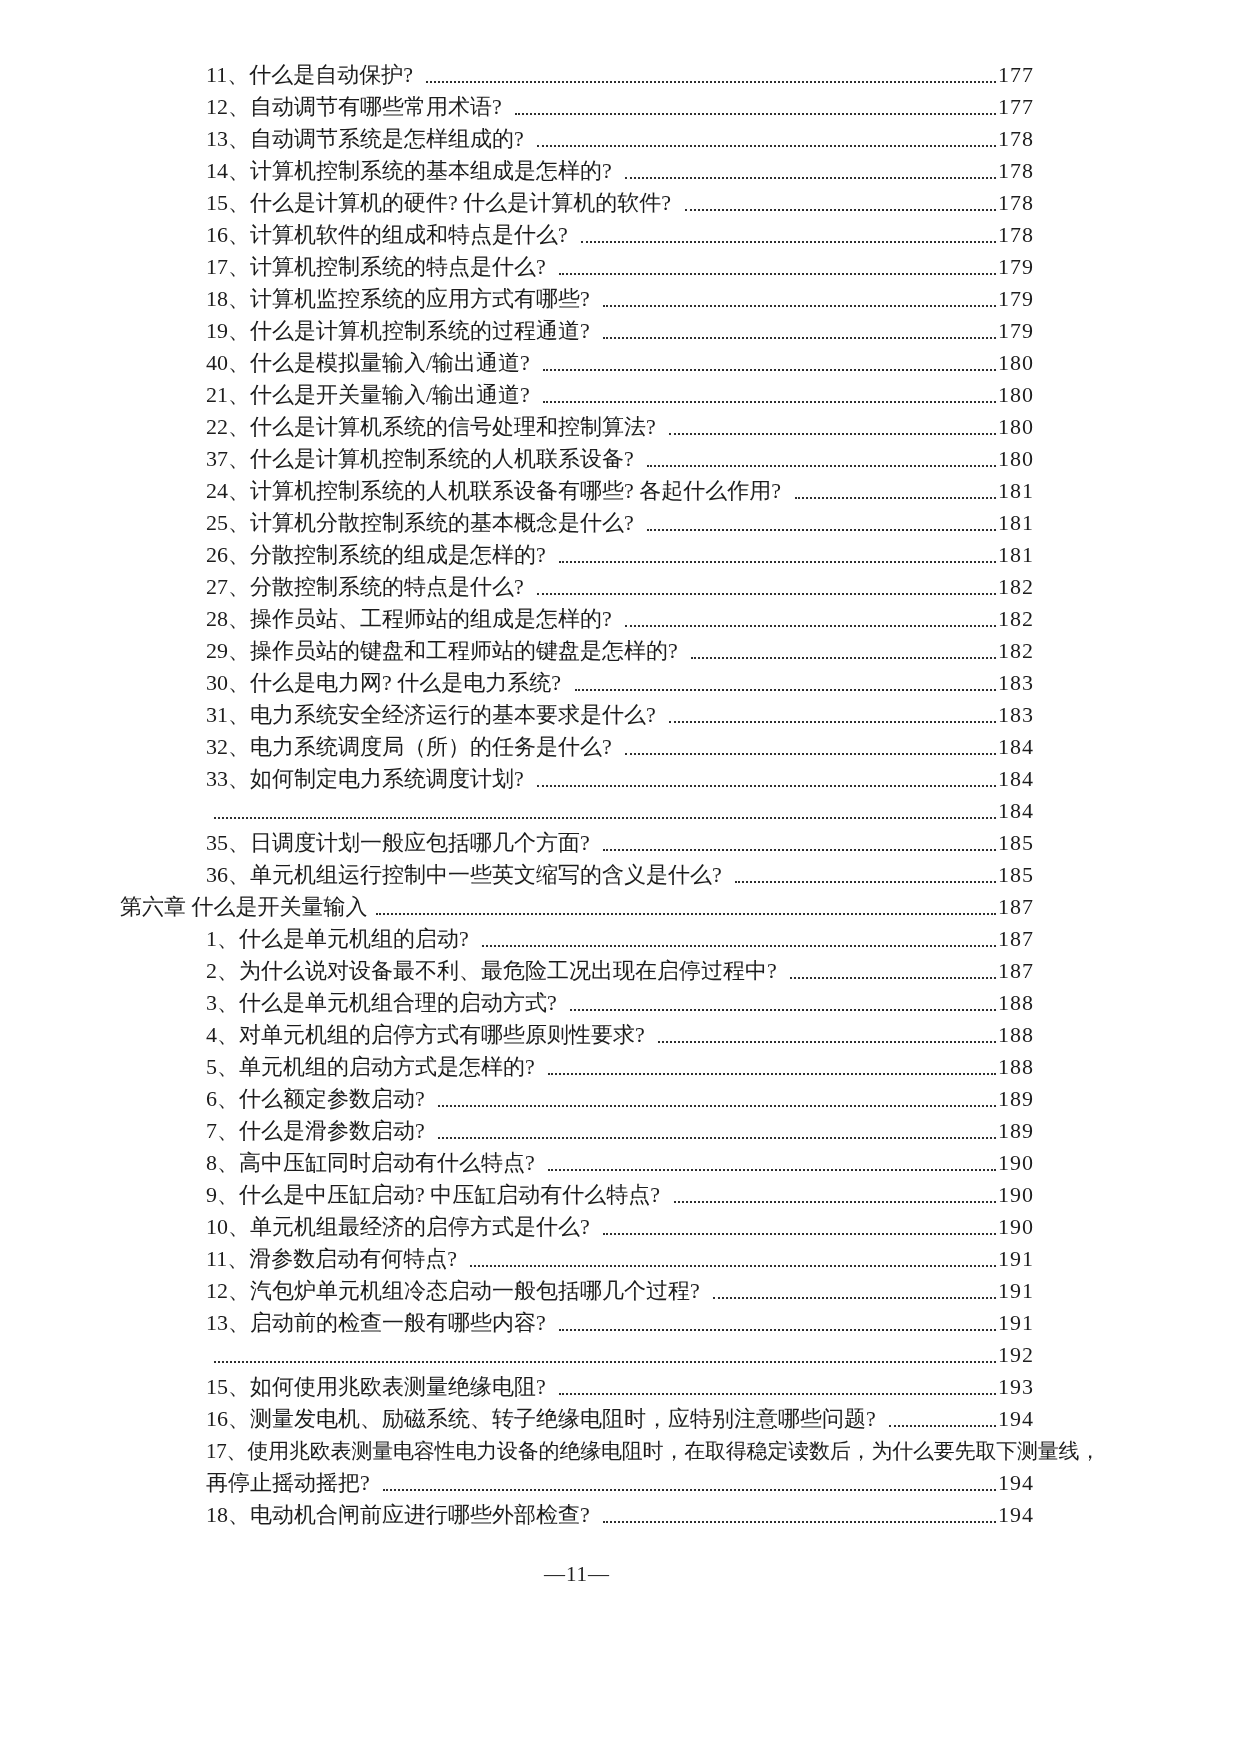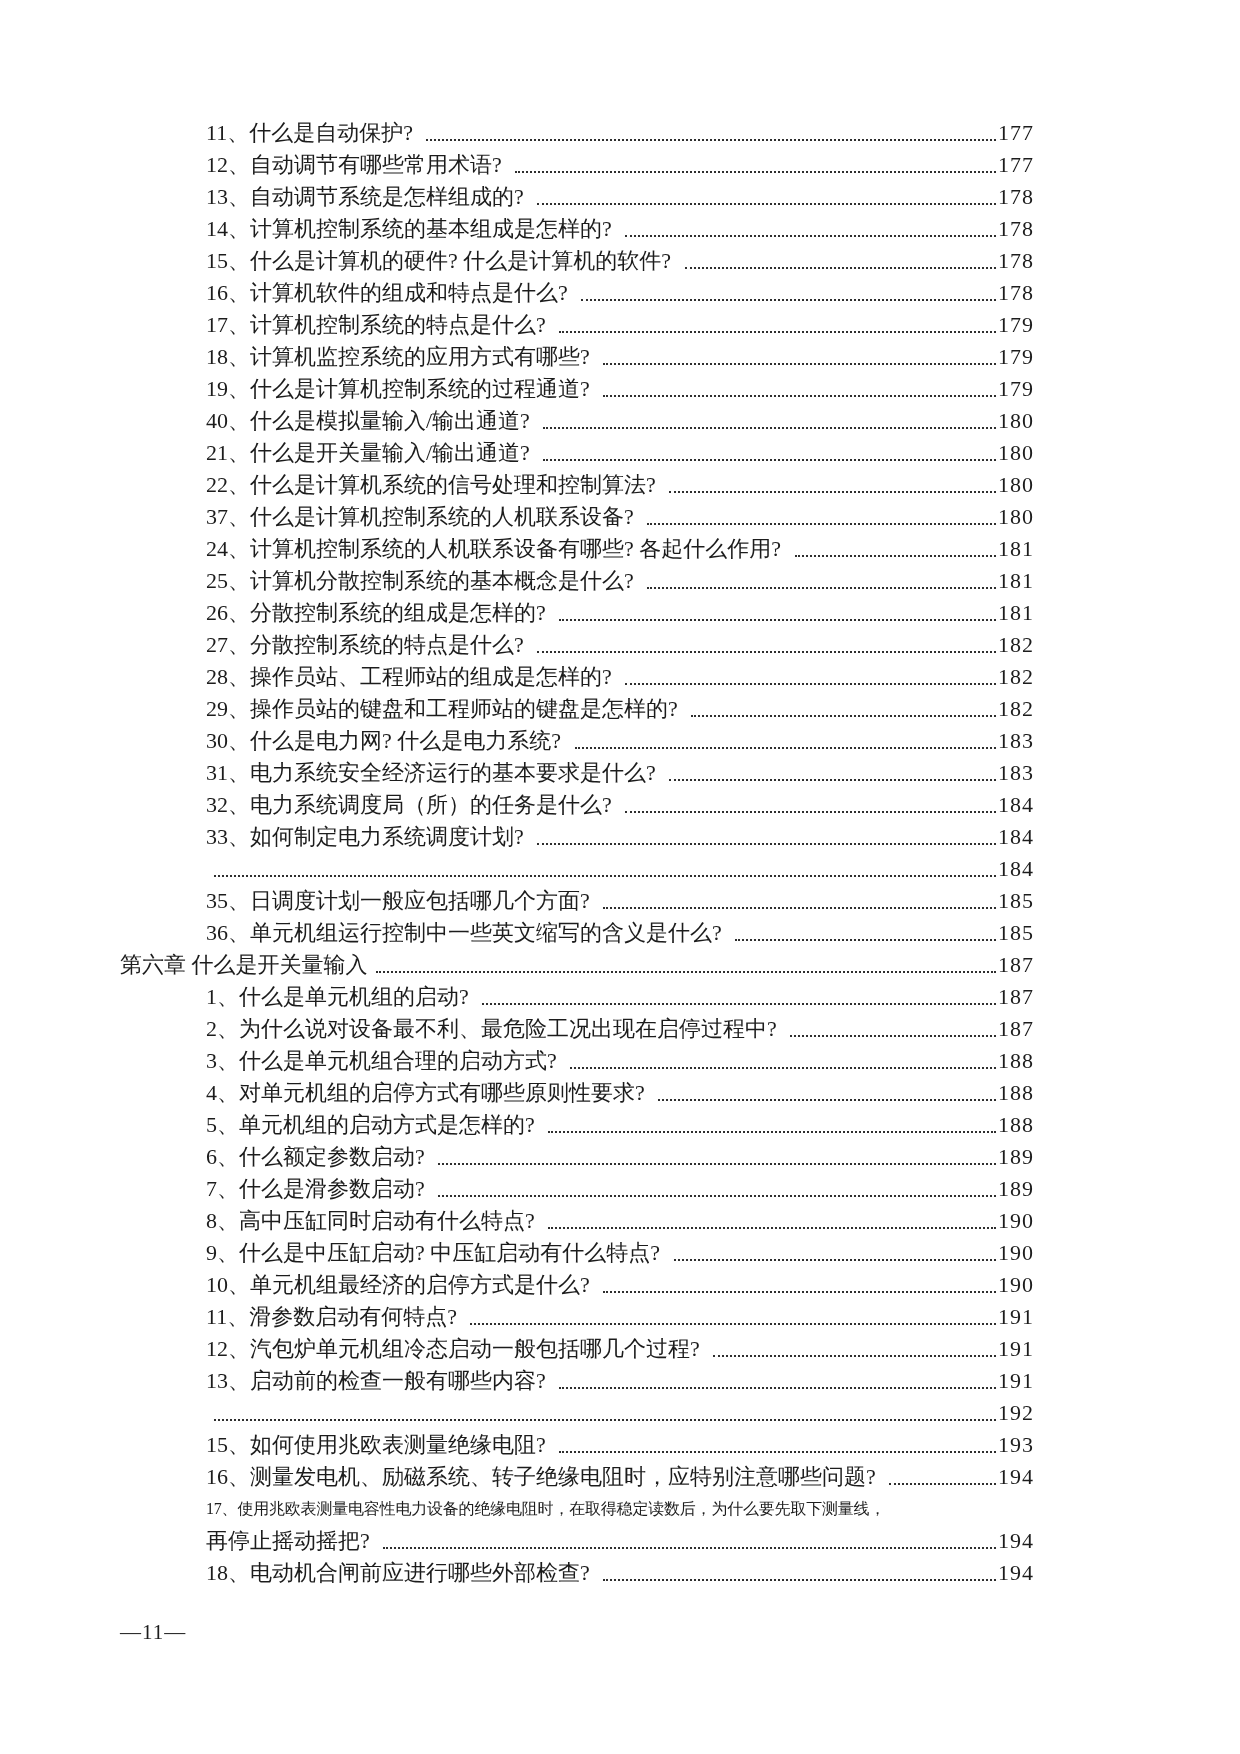--- a/index.html
+++ b/index.html
@@ -11,21 +11,21 @@
     width: 1240px;
     height: 1754px;
     font-family: "Liberation Serif", "DejaVu Serif", serif;
     color: #1c1c1c;
     overflow: hidden;
   }
   .page {
     box-sizing: border-box;
     width: 1240px;
     height: 1316px;
-    padding: 116px 206px 0 120px;
+    padding: 58px 206px 0 120px;
     position: relative;
   }
   .toc {
     width: 100%;
   }
   .row {
     display: flex;
     align-items: flex-end;
     height: 32px;
     font-size: 22px;
@@ -54,25 +54,26 @@
     margin-left: 0;
   }
   .row.continuation {
     margin-left: 86px;
     justify-content: flex-end;
   }
   .row.wrapfirst {
     margin-left: 86px;
   }
   .row.wrapfirst .t {
-    font-size: 16px;
+    font-size: 21px;
     letter-spacing: -0.2px;
   }
   .footer {
     margin-top: 32px;
+    text-align: center;
     font-size: 21px;
     letter-spacing: 1px;
   }
 </style>
 </head>
 <body>
 
 <div class="page">
   <div class="toc" id="toc">
       <div class="row item">

